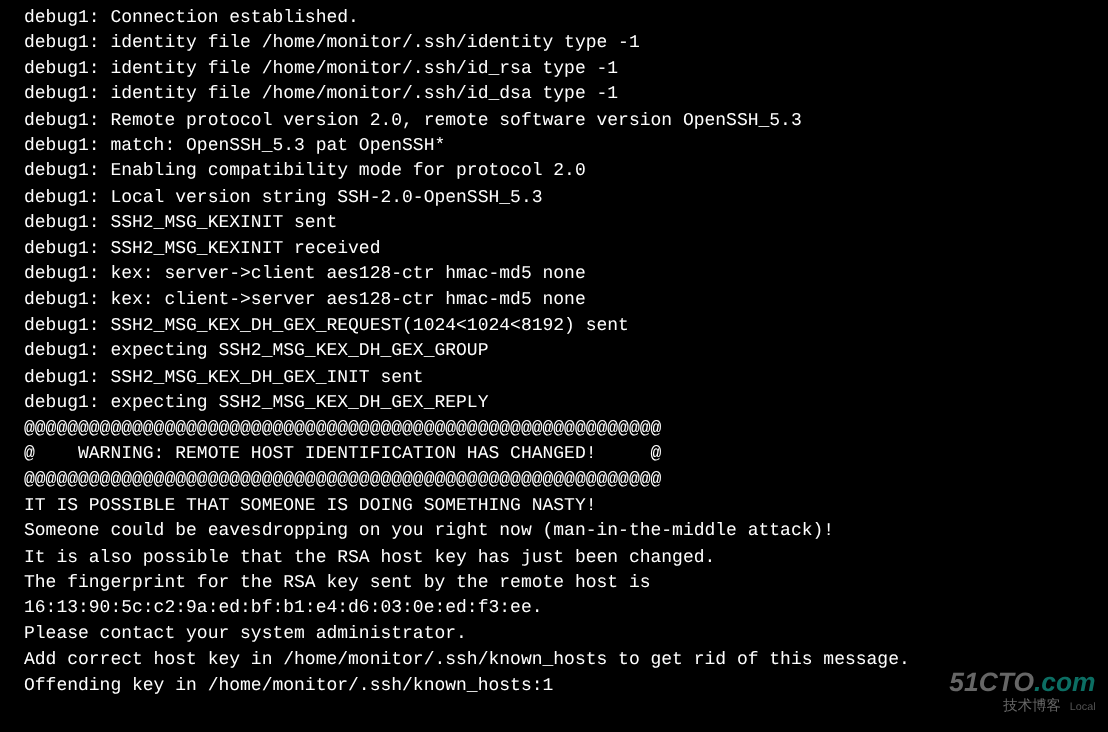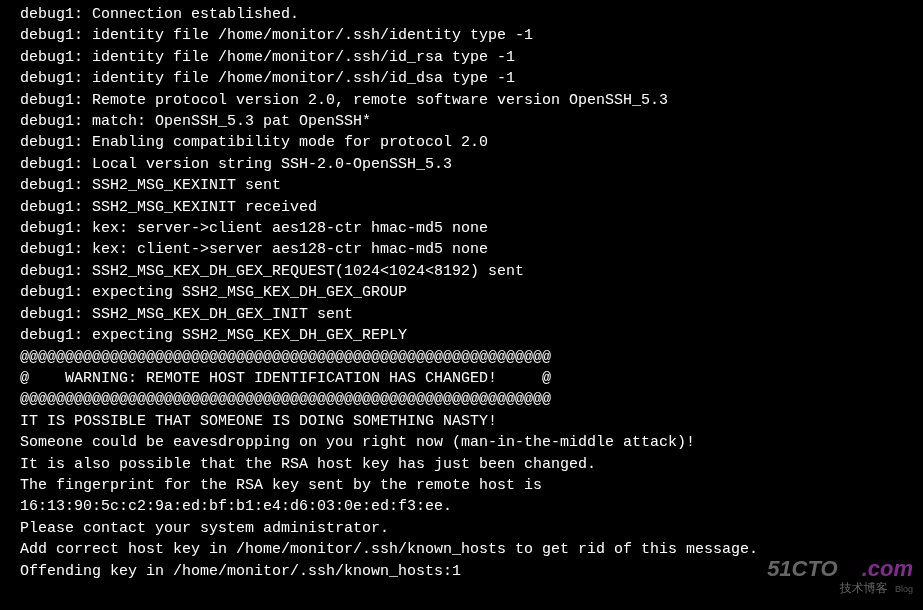--- a/index.html
+++ b/index.html
@@ -36,22 +36,21 @@
       pointer-events: none;
     }
     .watermark-main {
       font-size: 22px;
       font-weight: bold;
       font-style: italic;
       color: #aaaaaa;
       text-shadow: 1px 1px 1px #000;
     }
     .watermark-dot {
-      color: #d946ef;
-      margin-left: 24px;
+      color: #14b8a6;
     }
     .watermark-sub {
       font-size: 12px;
       color: #aaaaaa;
       margin-top: -2px;
     }
     .watermark-blog {
       font-size: 9px;
       color: #888;
       display: inline-block;
@@ -62,15 +61,15 @@
 <body>
 
 <div class="terminal" id="terminal-output"><span class="line">debug1: Connection established.</span><span class="line">debug1: identity file /home/monitor/.ssh/identity type -1</span><span class="line">debug1: identity file /home/monitor/.ssh/id_rsa type -1</span><span class="line">debug1: identity file /home/monitor/.ssh/id_dsa type -1</span><span class="line">debug1: Remote protocol version 2.0, remote software version OpenSSH_5.3</span><span class="line">debug1: match: OpenSSH_5.3 pat OpenSSH*</span><span class="line">debug1: Enabling compatibility mode for protocol 2.0</span><span class="line">debug1: Local version string SSH-2.0-OpenSSH_5.3</span><span class="line">debug1: SSH2_MSG_KEXINIT sent</span><span class="line">debug1: SSH2_MSG_KEXINIT received</span><span class="line">debug1: kex: server-&gt;client aes128-ctr hmac-md5 none</span><span class="line">debug1: kex: client-&gt;server aes128-ctr hmac-md5 none</span><span class="line">debug1: SSH2_MSG_KEX_DH_GEX_REQUEST(1024&lt;1024&lt;8192) sent</span><span class="line">debug1: expecting SSH2_MSG_KEX_DH_GEX_GROUP</span><span class="line">debug1: SSH2_MSG_KEX_DH_GEX_INIT sent</span><span class="line">debug1: expecting SSH2_MSG_KEX_DH_GEX_REPLY</span><span class="line">@@@@@@@@@@@@@@@@@@@@@@@@@@@@@@@@@@@@@@@@@@@@@@@@@@@@@@@@@@@</span><span class="line">@    WARNING: REMOTE HOST IDENTIFICATION HAS CHANGED!     @</span><span class="line">@@@@@@@@@@@@@@@@@@@@@@@@@@@@@@@@@@@@@@@@@@@@@@@@@@@@@@@@@@@</span><span class="line">IT IS POSSIBLE THAT SOMEONE IS DOING SOMETHING NASTY!</span><span class="line">Someone could be eavesdropping on you right now (man-in-the-middle attack)!</span><span class="line">It is also possible that the RSA host key has just been changed.</span><span class="line">The fingerprint for the RSA key sent by the remote host is</span><span class="line">16:13:90:5c:c2:9a:ed:bf:b1:e4:d6:03:0e:ed:f3:ee.</span><span class="line">Please contact your system administrator.</span><span class="line">Add correct host key in /home/monitor/.ssh/known_hosts to get rid of this message.</span><span class="line">Offending key in /home/monitor/.ssh/known_hosts:1</span></div>
 
 <div class="watermark">
   <div class="watermark-main">
     <span>51CTO</span><span class="watermark-dot">.com</span>
   </div>
   <div class="watermark-sub">
     <span>技术博客</span>
-    <span class="watermark-blog">Blog</span>
+    <span class="watermark-blog">Local</span>
   </div>
 </div>
 
 </body></html>

